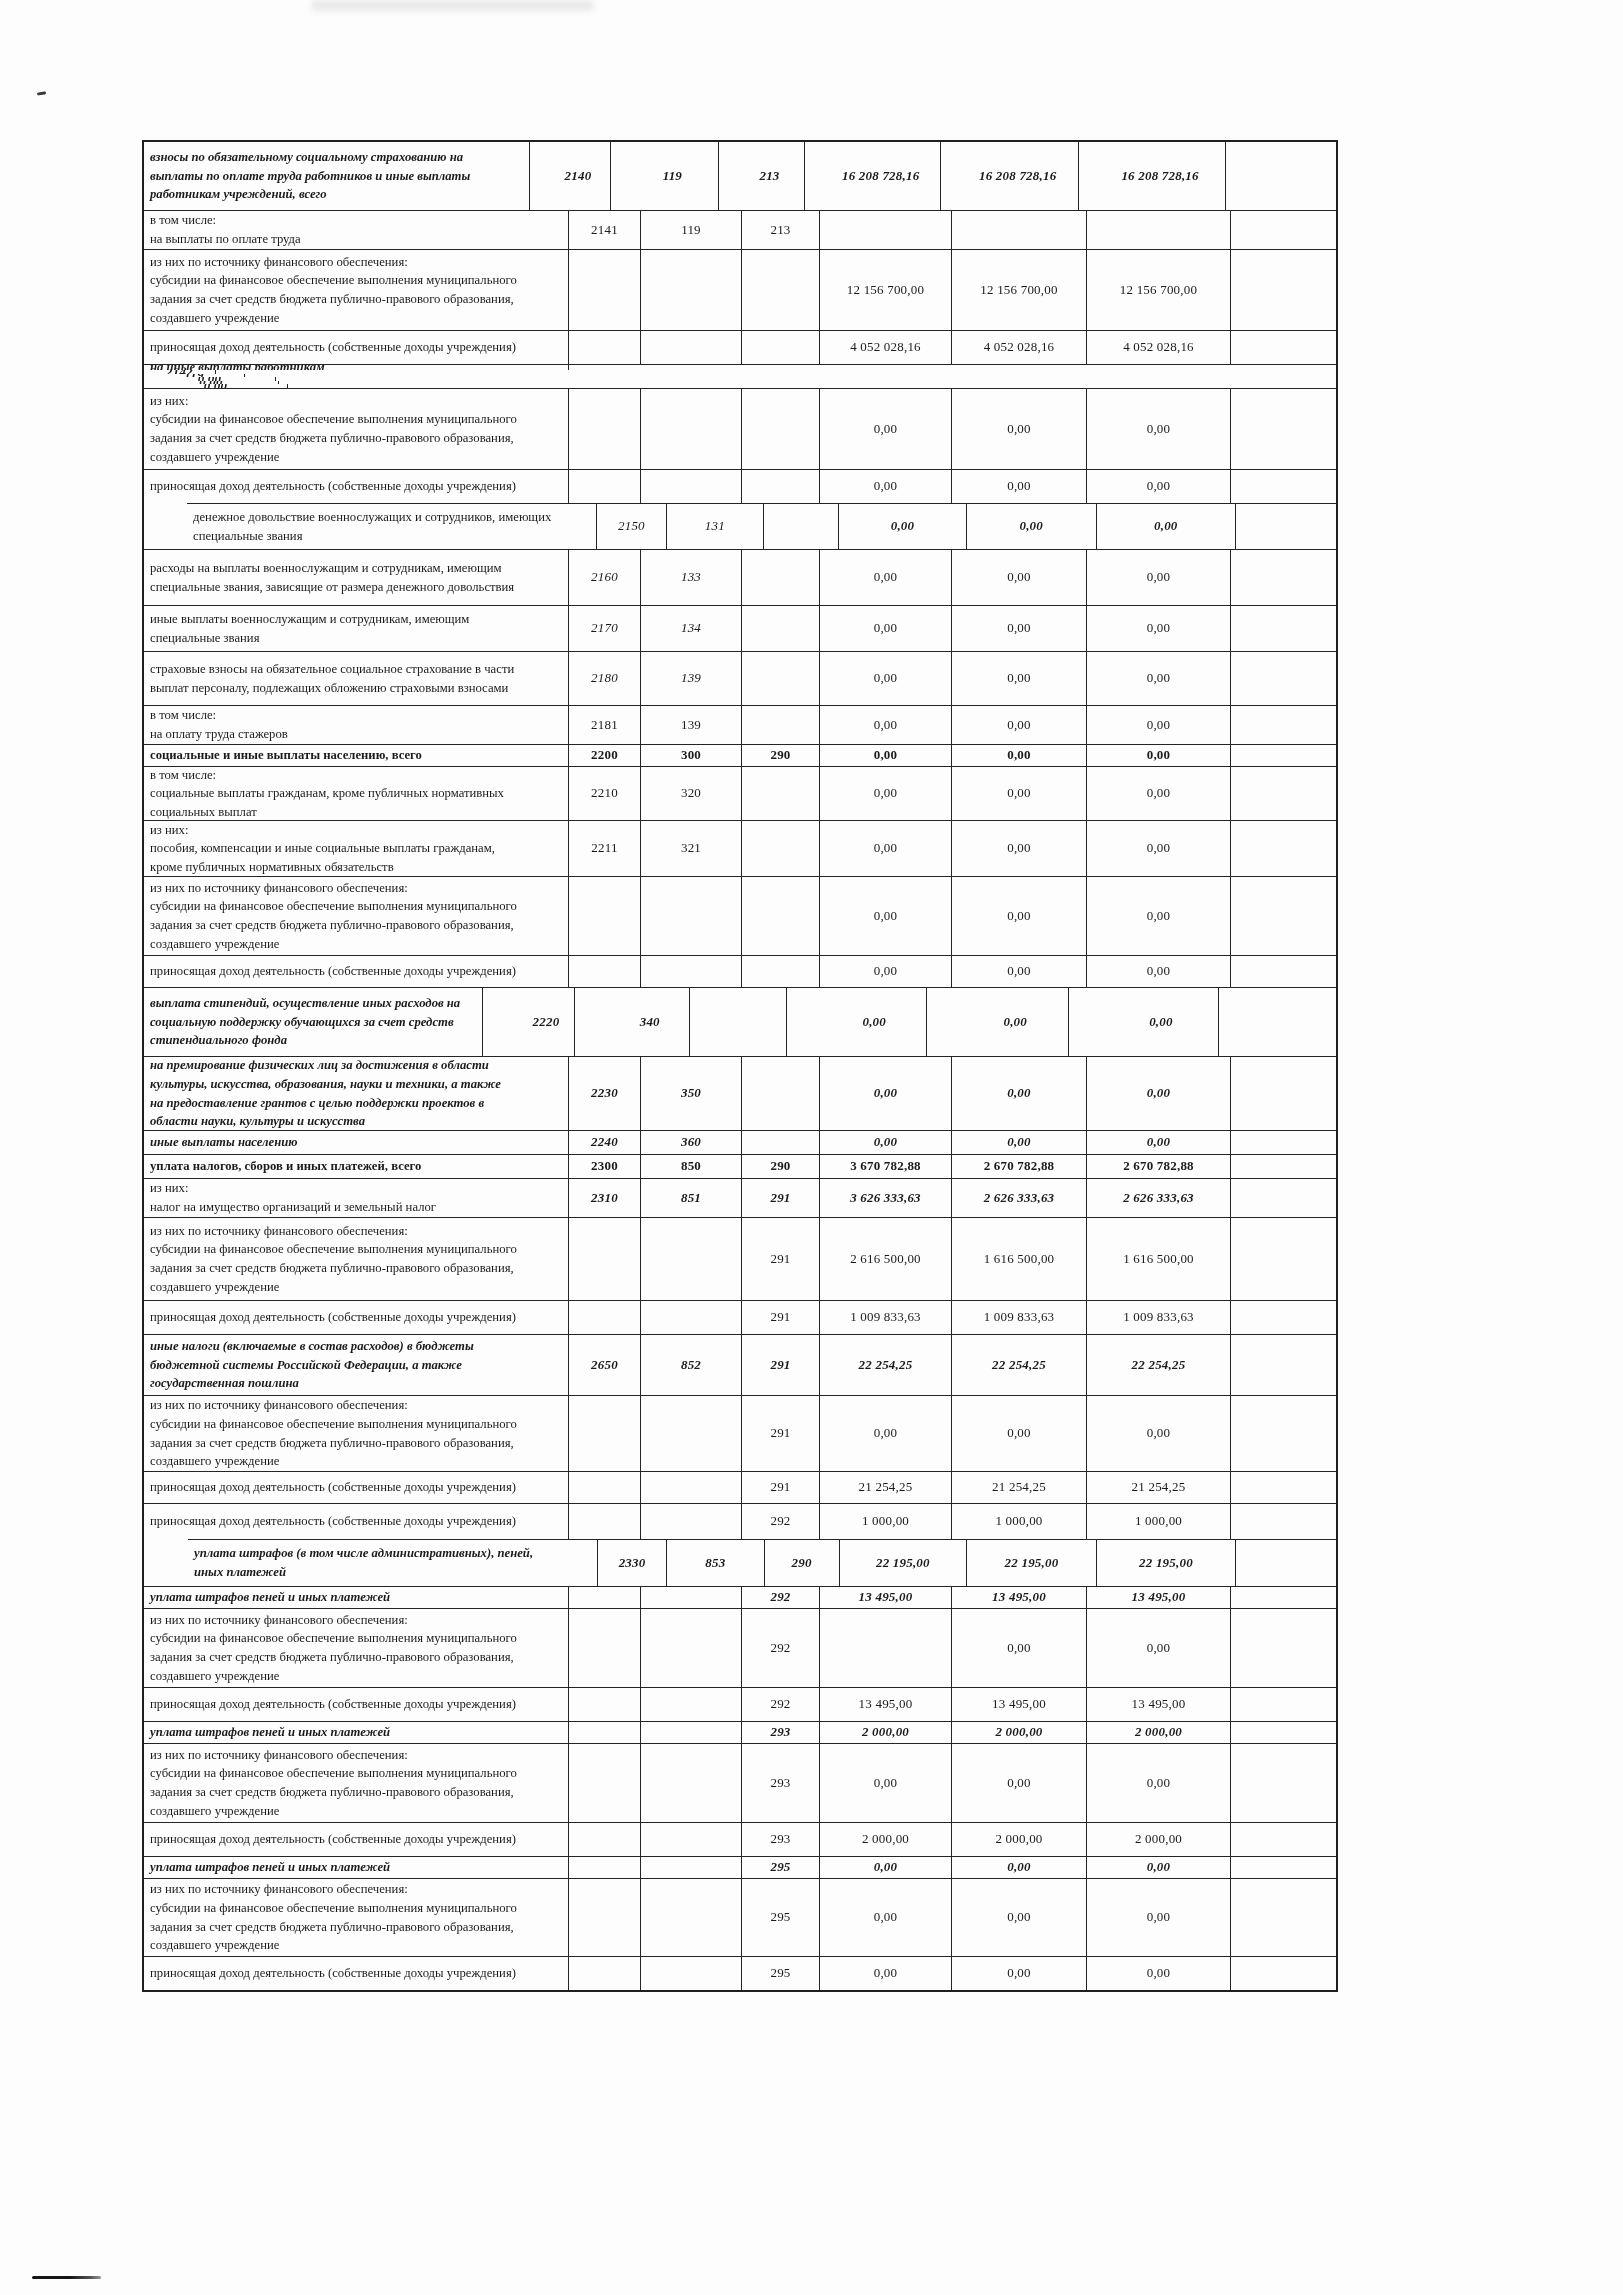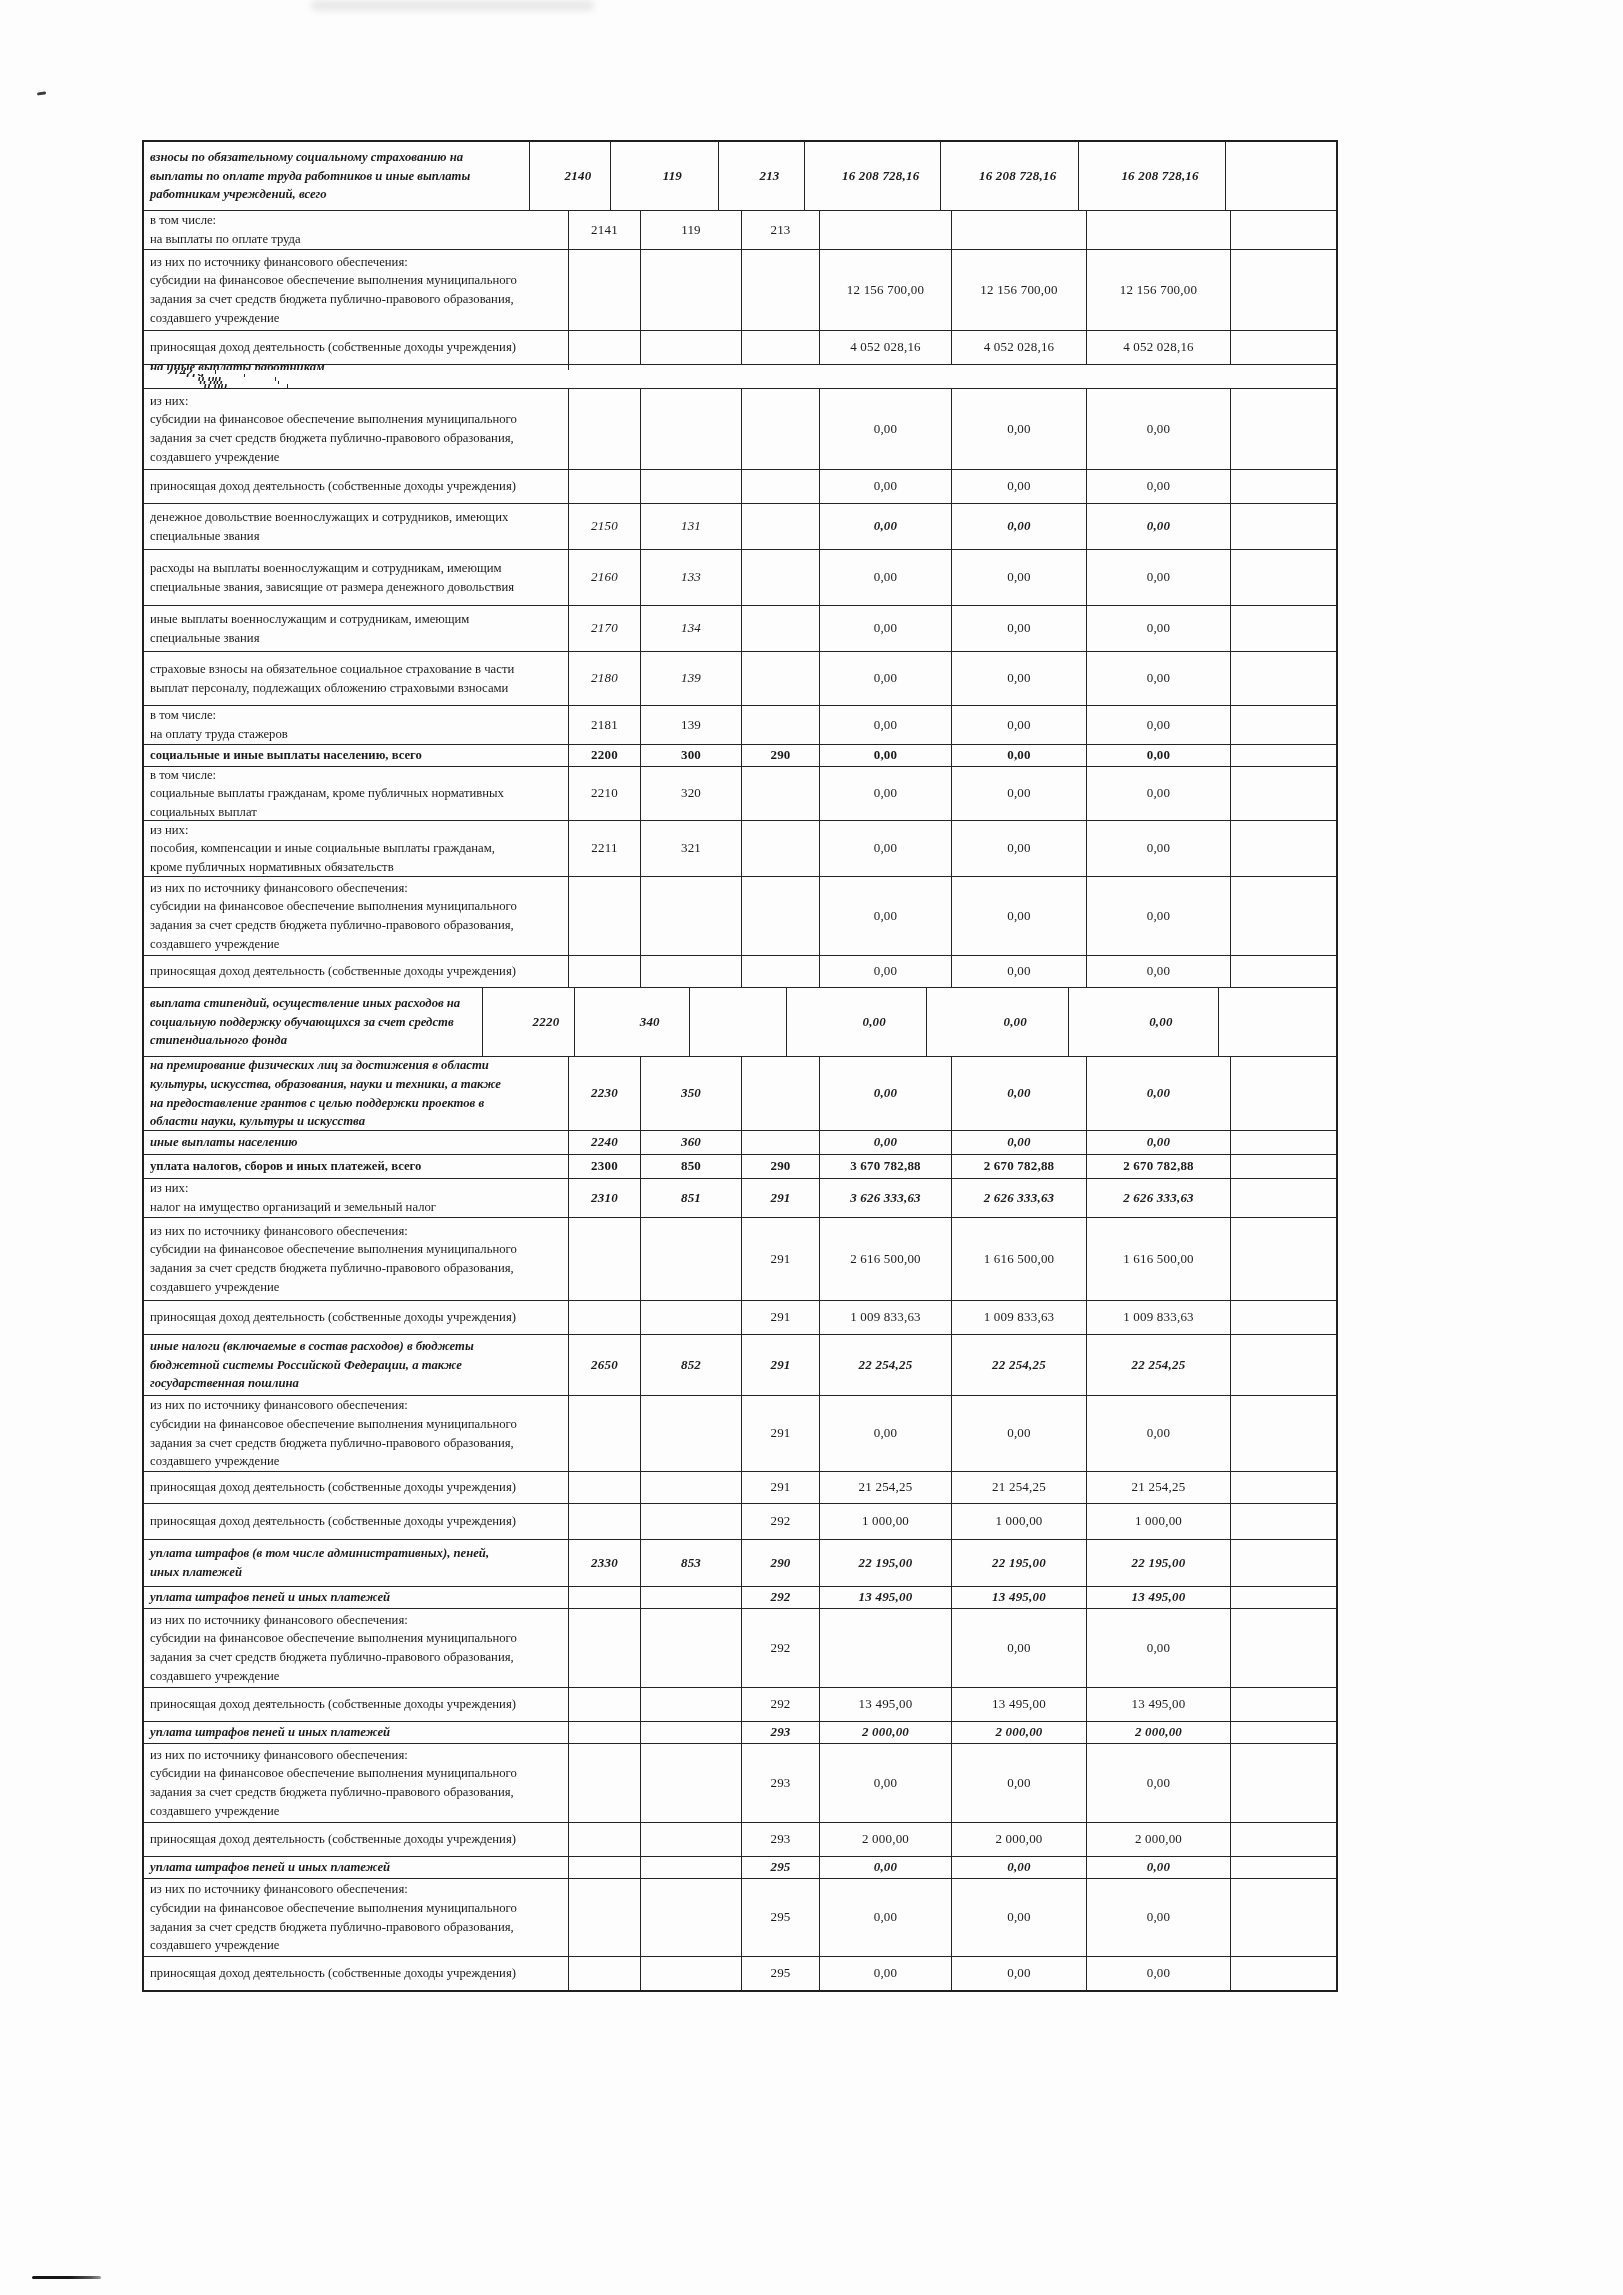--- a/index.html
+++ b/index.html
@@ -185,21 +185,21 @@
         <span>0,00</span>
       </div>
       <div class="td c6 s-n num">
         <span>0,00</span>
       </div>
       <div class="td c7 s-n num">
         <span>0,00</span>
       </div>
       <div class="td c8 s-n"></div>
     </div>
-    <div class="tr" style="height: 46px;">
+    <div class="tr" style="height: 46px; margin-left: 43px;">
       <div class="td c1 s-n"><span>денежное довольствие военнослужащих и сотрудников, имеющих
 специальные звания</span></div>
       <div class="td c2 s-i num">
         <span>2150</span>
       </div>
       <div class="td c3 s-i num">
         <span>131</span>
       </div>
       <div class="td c4 s-i num"></div>
       <div class="td c5 s-bi num">
@@ -621,21 +621,21 @@
         <span>1 000,00</span>
       </div>
       <div class="td c6 s-n num">
         <span>1 000,00</span>
       </div>
       <div class="td c7 s-n num">
         <span>1 000,00</span>
       </div>
       <div class="td c8 s-n"></div>
     </div>
-    <div class="tr" style="height: 47px;">
+    <div class="tr" style="height: 47px; margin-left: 44px;">
       <div class="td c1 s-bi"><span>уплата штрафов (в том числе административных), пеней,
 иных платежей</span></div>
       <div class="td c2 s-bi num">
         <span>2330</span>
       </div>
       <div class="td c3 s-bi num">
         <span>853</span>
       </div>
       <div class="td c4 s-bi num">
         <span>290</span>

